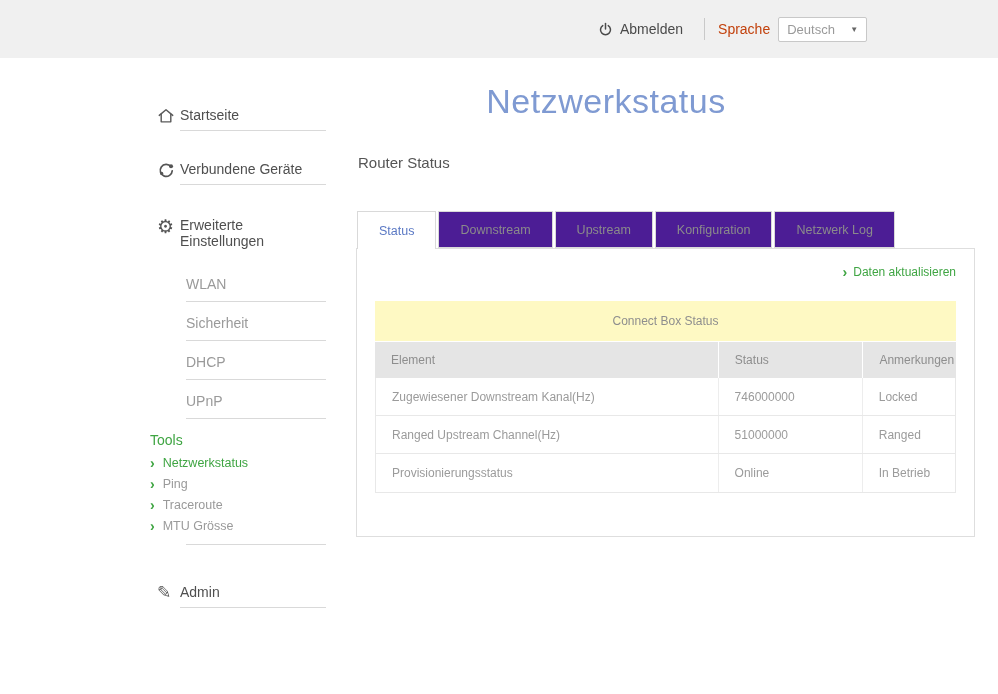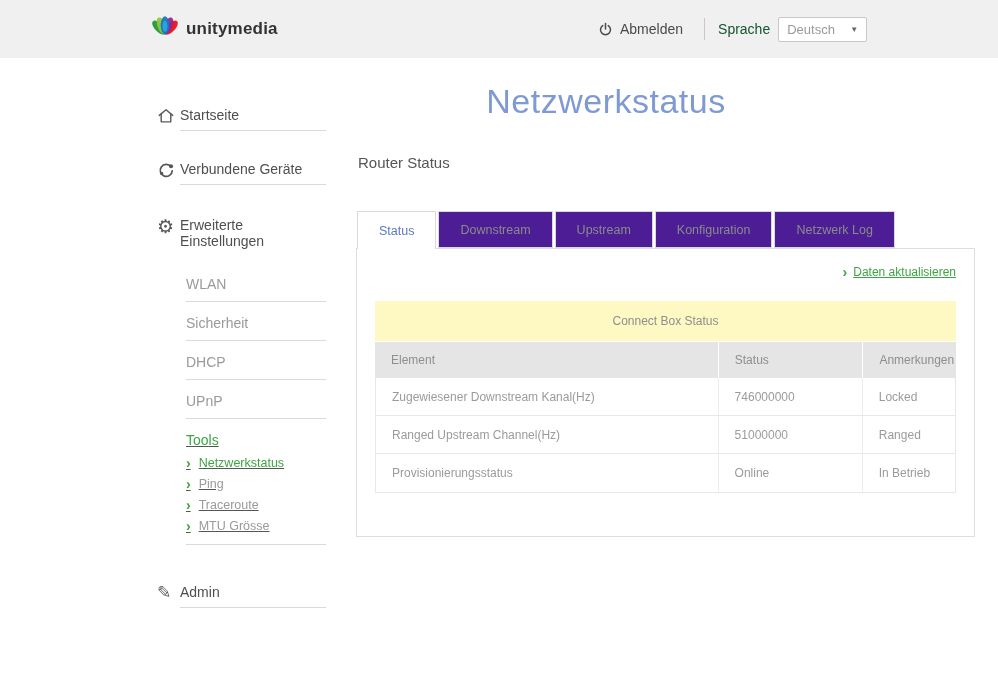--- a/index.html
+++ b/index.html
@@ -11,38 +11,38 @@
   }
   
   .header { position:absolute; left:0; top:0; width:998px; height:58px; background:#f0f0f0; }
   .logo { position:absolute; left:150px; top:14px; display:flex; align-items:center; }
   .brand { margin-left:6px; font-size:17px; font-weight:700; color:#333; letter-spacing:.2px; }
   .header-right { position:absolute; left:598px; top:0; height:58px; display:flex; align-items:center; }
   .logout { display:flex; align-items:center; background:none; border:none; cursor:pointer;
             font-family:inherit; font-size:14px; color:#4a4a4a; }
   .logout svg { margin-right:7px; }
   .vdiv { width:1px; height:22px; background:#c9c9c9; margin:0 13px 0 21px; }
-  .lang-label { font-size:14px; color:#14532d; margin-right:8px; }
+  .lang-label { font-size:14px; color:#c2410c; margin-right:8px; }
   .select { width:89px; height:25px; background:#fff; border:1px solid #c8c8c8; border-radius:2px;
             display:flex; align-items:center; justify-content:space-between; padding:0 8px;
             font-size:13px; color:#9a9a9a; cursor:pointer; }
   .select .arrow { font-size:8px; color:#666; }
   
   .sidebar { position:absolute; left:150px; top:95px; width:176px; font-size:14px; }
   .nav-main { display:flex; align-items:flex-start; cursor:pointer; }
   .nav-main .nicon { width:23px; flex:0 0 23px; margin-left:7px; color:#5a5a5a; display:flex; }
   .nav-main .lbl { flex:1; color:#4f4f4f; padding-bottom:7px; border-bottom:1px solid #d9d9d9; }
   .nav-main.noline .lbl { border-bottom:none; }
   .m-start { margin-top:12px; }
   .m-verb  { margin-top:30px; }
   .m-erw   { margin-top:32px; }
   .subnav { margin-left:36px; margin-top:20px; }
   .subitem { color:#9a9a9a; padding-bottom:9px; border-bottom:1px solid #d9d9d9;
              margin-bottom:13px; cursor:pointer; }
-  .tools { margin-left:36px; margin-top:1px;text-decoration:underline; }
+  .tools { margin-top:1px; }
   .tools-title { color:#3fa543; margin-bottom:8px; cursor:pointer; }
   .tool-link { display:flex; align-items:center; color:#9a9a9a; font-size:12.5px;
                margin-bottom:7px; cursor:pointer; }
   .tool-link .chev { color:#3fa543; font-weight:700; font-size:14px; margin-right:8px; line-height:1; }
   .tool-link.active { color:#3fa543; }
   .sep-line { margin-left:36px; margin-top:11px; border-bottom:1px solid #d9d9d9; }
   .m-admin { margin-top:39px; }
   .pencil { font-size:17px; line-height:1; color:#555; }
   
   .page-title { position:absolute; left:356px; top:82px; width:500px; text-align:center;
@@ -55,52 +55,41 @@
          padding:0 21px; font-size:12.5px; cursor:pointer;
          background:#4c1d95; color:#8b8b8b; border:1px solid #d9d9d9;
          height:37px; margin-right:2px; }
   .tab.active { background:#fff; color:#5b79c4; border-bottom:none; height:38px; }
   
   .panel { position:absolute; left:356px; top:248px; width:619px; height:289px;
            background:#fff; border:1px solid #dedede; z-index:1; }
   .refresh { position:absolute; right:18px; top:16px; display:flex; align-items:center;
              cursor:pointer; text-decoration:none; }
   .refresh .chev { color:#3fa543; font-weight:700; font-size:14px; margin-right:6px; line-height:1; }
-  .refresh-text { color:#3fa543; font-size:12px; text-decoration:underline; }
+  .refresh-text { color:#3fa543; font-size:12px; }
   
   .table { position:absolute; left:18px; right:18px; top:52px; font-size:12px; }
   .caption { height:40px; background:#fef9c3; color:#8e8e8e; display:flex; align-items:center;
              justify-content:center; }
   .thead { display:flex; background:#e5e5e5; height:37px; border-top:1px solid #fff; }
   .thead .cell { display:flex; align-items:center; color:#8e8e8e; padding-left:16px; }
   .thead .cell + .cell { border-left:1px solid #fff; }
   .tbody { border:1px solid #e8e8e8; border-top:none; }
   .trow { display:flex; height:38px; background:#fff; border-bottom:1px solid #e8e8e8; }
   .trow:last-child { border-bottom:none; }
   .trow .cell { display:flex; align-items:center; color:#9b9b9b; padding-left:16px; }
   .trow .cell + .cell { border-left:1px solid #ededed; }
   .c0 { flex:0 0 59%; } .c1 { flex:0 0 24.9%; } .c2 { flex:1;text-align:right; }
 </style>
 </head>
 <body>
 
 <div class="screen">
 
   <div class="header">
-    <div class="logo">
-      <svg width="30" height="30" viewBox="0 0 32 32">
-        <ellipse cx="16" cy="12" rx="4.6" ry="9.5" fill="#2f9e41" transform="rotate(-44 16 21)"></ellipse>
-        <ellipse cx="16" cy="12" rx="4.6" ry="9.5" fill="#ed1c24" transform="rotate(44 16 21)"></ellipse>
-        <ellipse cx="16" cy="12" rx="4.6" ry="9.5" fill="#8dc63f" transform="rotate(-22 16 21)" opacity="0.95"></ellipse>
-        <ellipse cx="16" cy="12" rx="4.6" ry="9.5" fill="#92278f" transform="rotate(22 16 21)" opacity="0.95"></ellipse>
-        <ellipse cx="16" cy="12" rx="4.6" ry="9.5" fill="#1b75bc" opacity="0.95"></ellipse>
-        <ellipse cx="16" cy="13" rx="2.6" ry="6" fill="#27aae1" opacity="0.9"></ellipse>
-      </svg>
-      <span class="brand">unitymedia</span>
-    </div>
     <div class="header-right">
       <button class="logout">
         <svg width="15" height="15" viewBox="0 0 24 24">
           <path d="M12 2.5 L12 11" stroke="#4a4a4a" stroke-width="2.4" stroke-linecap="round" fill="none"></path>
           <path d="M7.6 5.8 a 8 8 0 1 0 8.8 0" stroke="#4a4a4a" stroke-width="2.4" stroke-linecap="round" fill="none"></path>
         </svg>
         <span>Abmelden</span>
       </button>
       <div class="vdiv"></div>
       <span class="lang-label">Sprache</span>

